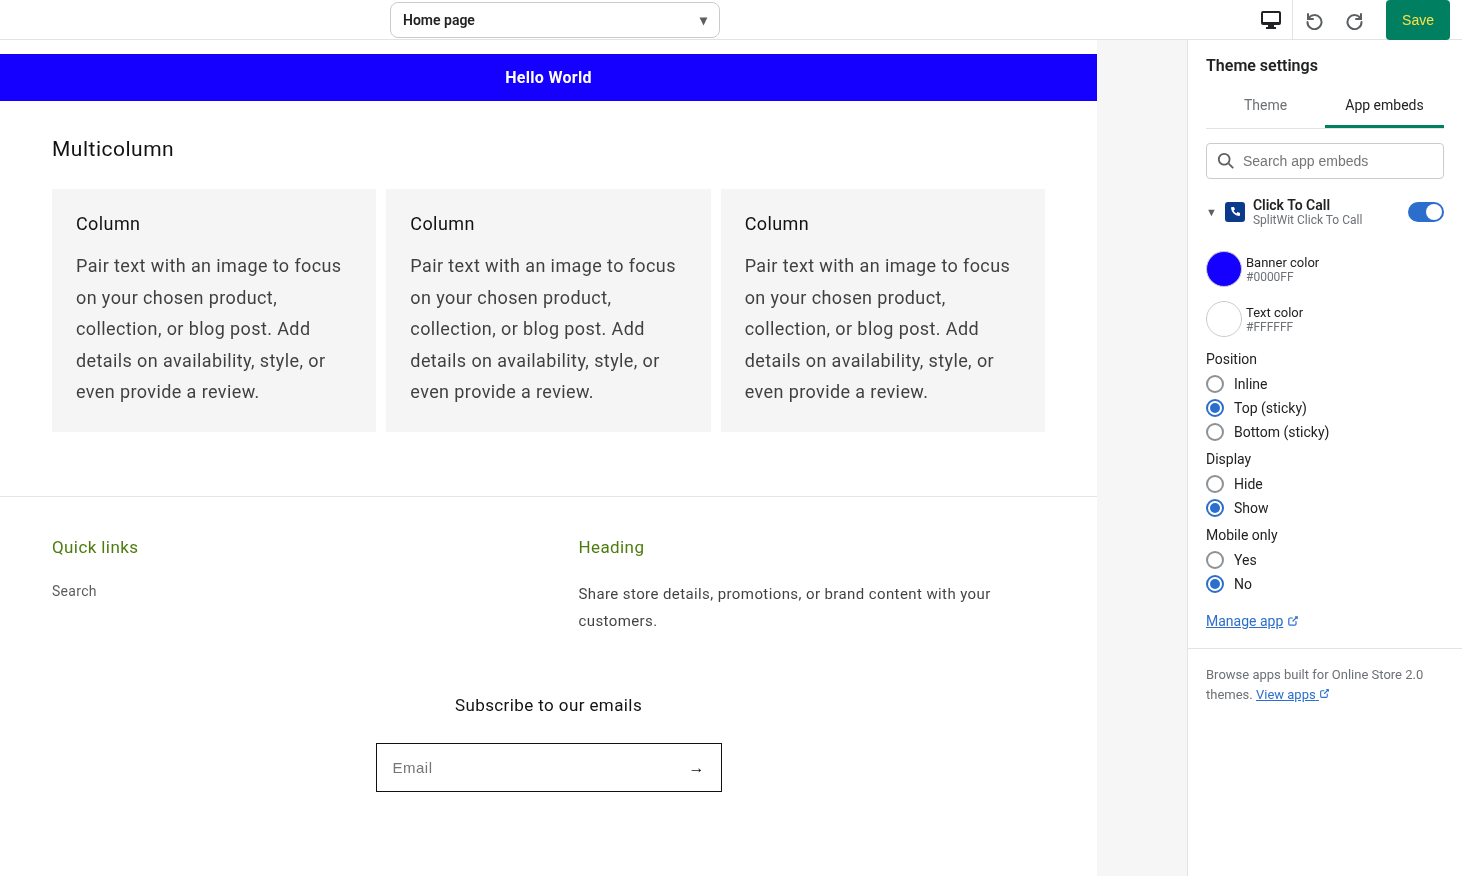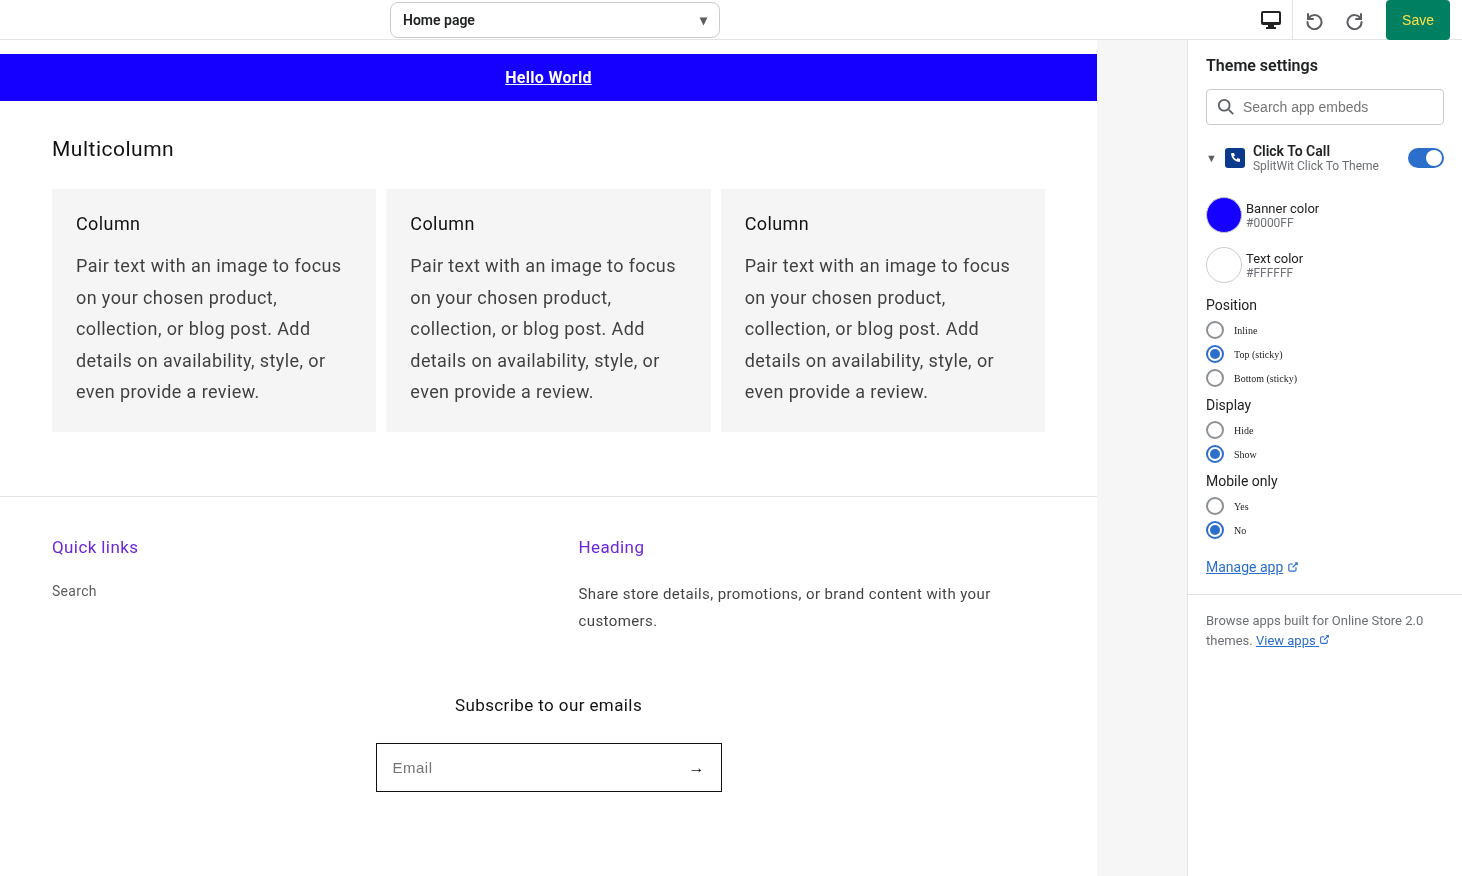--- a/index.html
+++ b/index.html
@@ -15,34 +15,34 @@
 .save-btn { background: #008060; color: #fde047; border: none; border-radius: 4px; padding: 8px 16px; font-size: 14px; font-weight: 400; cursor: pointer; margin-left: 10px; height: 40px; }
 
 
 .main { display: flex; height: 836px; }
 .preview-wrap { flex: 1; background: #f6f6f7; padding: 0; position: relative; overflow: hidden;}
 .preview { background: #fff; width: 1097px; margin: 0; height: 100%; overflow-y: auto; position: relative; }
 .preview::-webkit-scrollbar { width: 10px; }
 .preview::-webkit-scrollbar-thumb { background: #babfc3; border-radius: 5px; }
 .preview::-webkit-scrollbar-track { background: transparent; }
 
-.hello-banner { background: #1500ff; color: #fff; text-align: center; padding: 14px; font-size: 16px; font-weight: 700; text-decoration: underline; letter-spacing: 0.3px; margin-top: 14px; }
+.hello-banner { background: #1500ff; color: #fff; text-align: center; padding: 14px; font-size: 16px; font-weight: 700; letter-spacing: 0.3px; margin-top: 14px; }
 
 .multicolumn { padding: 36px 52px 40px; }
 .multicolumn h2 { font-size: 21px; font-weight: 400; letter-spacing: 0.5px; margin-bottom: 28px; color: #121212; }
 .cols { display: flex; gap: 10px; }
 .col { flex: 1; background: #f5f5f5; padding: 24px; }
 .col h3 { font-size: 18px; font-weight: 400; margin-bottom: 16px; color: #121212; letter-spacing: 0.4px; }
 .col p { font-size: 18px; line-height: 1.75; color: #121212cc; letter-spacing: 0.4px; }
 .btn-label { display: block; margin: 34px auto 0; background: #808080; color: #fff; border: none; padding: 14px 28px; font-size: 14px; letter-spacing: 1px; cursor: pointer; }
 
 .footer-sep { border-top: 1px solid #e5e5e5; margin-top: 24px; }
 .footer { padding: 40px 52px; display: flex; gap: 60px; }
 .footer .fcol { flex: 1; }
-.footer h4 { font-size: 17px; font-weight: 400; letter-spacing: 0.4px; margin-bottom: 24px; color: #6d28d9; }
+.footer h4 { font-size: 17px; font-weight: 400; letter-spacing: 0.4px; margin-bottom: 24px; color: #4d7c0f; }
 .footer a.ql { font-size: 14px; color: #121212b3; text-decoration: none; letter-spacing: 0.3px; }
 .footer p.desc { font-size: 15px; color: #121212cc; line-height: 1.8; letter-spacing: 0.4px; }
 .subscribe { text-align: center; padding: 20px 0 40px; }
 .subscribe h5 { font-size: 17px; font-weight: 400; letter-spacing: 0.4px; margin-bottom: 28px; color: #121212; }
 .email-field { width: 346px; margin: 0 auto; border: 1px solid #121212; display: flex; align-items: center; padding: 14px 16px; }
 .email-field input { border: none; outline: none; flex: 1; font-size: 15px; color: #12121299; letter-spacing: 0.5px; background: transparent; }
 .email-field .arrow { color: #121212; cursor: pointer; }
 
 
 .sidebar { width: 275px; border-left: 1px solid #e1e3e5; background: #fff; display: flex; flex-direction: column; }
@@ -70,21 +70,21 @@
 .color-row { display: flex; align-items: center; gap: 4px; margin-bottom: 14px; }
 .swatch { width: 36px; height: 36px; border-radius: 50%; border: 1px solid #c9cccf; }
 .color-txt .c1 { font-size: 13px; }
 .color-txt .c2 { font-size: 12px; color: #6d7175; }
 
 .group-label { font-size: 14px; margin: 10px 0 8px; }
 .radio-row { display: flex; align-items: center; gap: 10px; margin: 6px 0; cursor: pointer; }
 .radio { width: 18px; height: 18px; border: 2px solid #8c9196; border-radius: 50%; display: flex; align-items: center; justify-content: center; flex-shrink: 0; }
 .radio.checked { border-color: #2c6ecb; }
 .radio.checked::after { content: ""; width: 10px; height: 10px; background: #2c6ecb; border-radius: 50%; }
-.radio-row span { font-size: 10px; font-family: Liberation Serif, serif; }
+.radio-row span { font-size: 14px; }
 
 .manage-link { color: #2c6ecb; font-size: 14px; text-decoration: underline; display: inline-flex; align-items: center; gap: 4px; margin-top: 14px; cursor: pointer; }
 .browse { padding: 16px 18px; font-size: 13px; color: #6d7175; line-height: 1.5; }
 .browse a { color: #2c6ecb; text-decoration: underline; }
 .ext-icon { display: inline-block; }
 </style>
 </head>
 <body>
 
 <div class="topbar">
@@ -157,20 +157,24 @@
           <input type="text" placeholder="Email" style="">
           <span class="arrow">→</span>
         </div>
       </div>
     </div>
   </div>
 
   <div class="sidebar">
     <div class="sidebar-hd">
       <h3>Theme settings</h3>
+      <div class="tabs">
+        <div class="tab">Theme</div>
+        <div class="tab active">App embeds</div>
+      </div>
     </div>
 
     <div class="search-row">
       <div class="search-box">
         <svg width="18" height="18" viewBox="0 0 20 20">
             <circle cx="8" cy="8" r="6" stroke="#5c5f62" stroke-width="2" fill="none"></circle>
             <line x1="13" y1="13" x2="18" y2="18" stroke="#5c5f62" stroke-width="2"></line>
           </svg>
         <input type="text" placeholder="Search app embeds" style="">
       </div>
@@ -179,21 +183,21 @@
     <div class="embed-item">
       <div class="embed-head">
         <span class="chev">▼</span>
         <div class="embed-icon">
           <svg width="12" height="12" viewBox="0 0 24 24" fill="none">
               <path d="M6 2h4l2 5-3 2a11 11 0 0 0 6 6l2-3 5 2v4a2 2 0 0 1-2 2A18 18 0 0 1 4 4a2 2 0 0 1 2-2z" fill="#fff"></path>
             </svg>
         </div>
         <div class="embed-titles">
           <div class="t1">Click To Call</div>
-          <div class="t2">SplitWit Click To Theme</div>
+          <div class="t2">SplitWit Click To Call</div>
         </div>
         <div class="toggle">
             <div class="knob"></div>
           </div>
       </div>
     </div>
 
     <div class="settings">
       <div class="color-row">
         <div class="swatch" style="background:#1500ff"></div>

